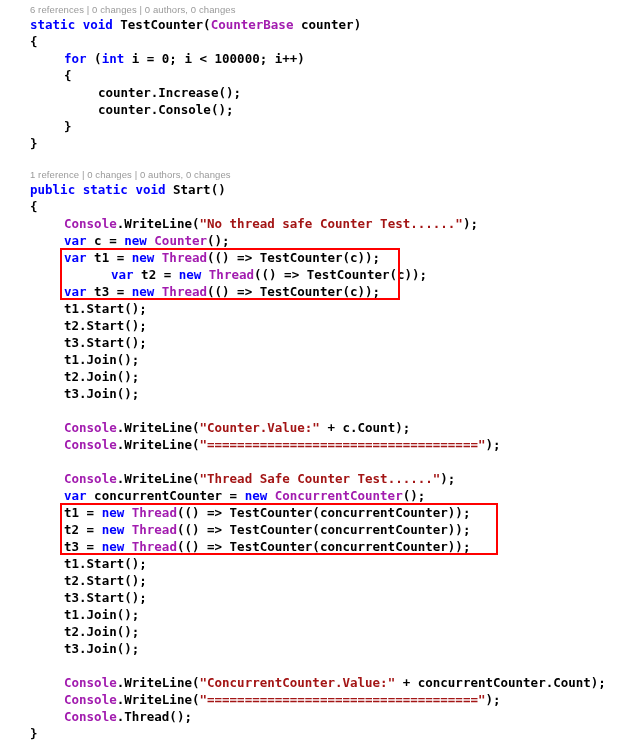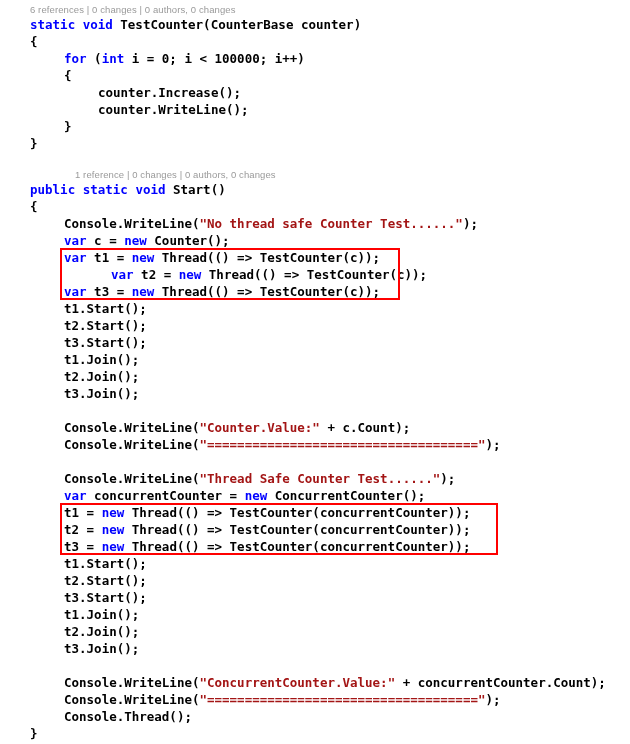--- a/index.html
+++ b/index.html
@@ -45,48 +45,48 @@
     height: 13px;
     line-height: 13px;
     font-size: 9.5px;
     font-family: "Liberation Sans", sans-serif;
     font-weight: normal;
     white-space: pre;
     color: #9A9A9A;
     letter-spacing: 0.1px;
   }
   .kw   { color: #0000FF; text-align: right; }
-  .type { color: #000000; }
+  .type { color: #a21caf; }
   .str  { color: #A31515; }
   .plain{ color: #000000; }
 
   .highlight-box {
     position: absolute;
     border: 2px solid #FF0000;
     box-sizing: border-box;
     background: transparent;
     pointer-events: none;
   }
 </style>
 </head>
 <body>
 
 <div id="editor">
   <div class="code-area">
     <div id="codelens-host">
         <div class="codelens" style="top: 3px;">6 references | 0 changes | 0 authors, 0 changes</div>
-        <div class="codelens" style="top: 168px; margin-left: 45px;">1 reference | 0 changes | 0 authors, 0 changes</div>
+        <div class="codelens" style="top: 168px;">1 reference | 0 changes | 0 authors, 0 changes</div>
       </div>
     <div id="lines-host">
         <div class="line" style="top: 16px; left: 18px;"><span class="kw">static</span><span class="plain"> </span><span class="kw">void</span><span class="plain"> TestCounter(</span><span class="type">CounterBase</span><span class="plain"> counter)</span></div>
         <div class="line" style="top: 33px; left: 18px;"><span class="plain">{</span></div>
         <div class="line" style="top: 50px; left: 52px;"><span class="kw">for</span><span class="plain"> (</span><span class="kw">int</span><span class="plain"> i = 0; i &lt; 100000; i++)</span></div>
         <div class="line" style="top: 67px; left: 52px;"><span class="plain">{</span></div>
         <div class="line" style="top: 84px; left: 86px;"><span class="plain">counter.Increase();</span></div>
-        <div class="line" style="top: 101px; left: 86px;"><span class="plain">counter.WriteLine();</span></div>
+        <div class="line" style="top: 101px; left: 86px;"><span class="plain">counter.Console();</span></div>
         <div class="line" style="top: 118px; left: 52px;"><span class="plain">}</span></div>
         <div class="line" style="top: 135px; left: 18px;"><span class="plain">}</span></div>
         <div class="line" style="top: 181px; left: 18px;"><span class="kw">public</span><span class="plain"> </span><span class="kw">static</span><span class="plain"> </span><span class="kw">void</span><span class="plain"> Start()</span></div>
         <div class="line" style="top: 198px; left: 18px;"><span class="plain">{</span></div>
         <div class="line" style="top: 215px; left: 52px;"><span class="type">Console</span><span class="plain">.WriteLine(</span><span class="str">"No thread safe Counter Test......"</span><span class="plain">);</span></div>
         <div class="line" style="top: 232px; left: 52px;"><span class="kw">var</span><span class="plain"> c = </span><span class="kw">new</span><span class="plain"> </span><span class="type">Counter</span><span class="plain">();</span></div>
         <div class="line" style="top: 249px; left: 52px;"><span class="kw">var</span><span class="plain"> t1 = </span><span class="kw">new</span><span class="plain"> </span><span class="type">Thread</span><span class="plain">(() =&gt; TestCounter(c));</span></div>
         <div class="line" style="top: 266px; left: 52px; margin-left: 47px;"><span class="kw">var</span><span class="plain"> t2 = </span><span class="kw">new</span><span class="plain"> </span><span class="type">Thread</span><span class="plain">(() =&gt; TestCounter(c));</span></div>
         <div class="line" style="top: 283px; left: 52px;"><span class="kw">var</span><span class="plain"> t3 = </span><span class="kw">new</span><span class="plain"> </span><span class="type">Thread</span><span class="plain">(() =&gt; TestCounter(c));</span></div>
         <div class="line" style="top: 300px; left: 52px;"><span class="plain">t1.Start();</span></div>

